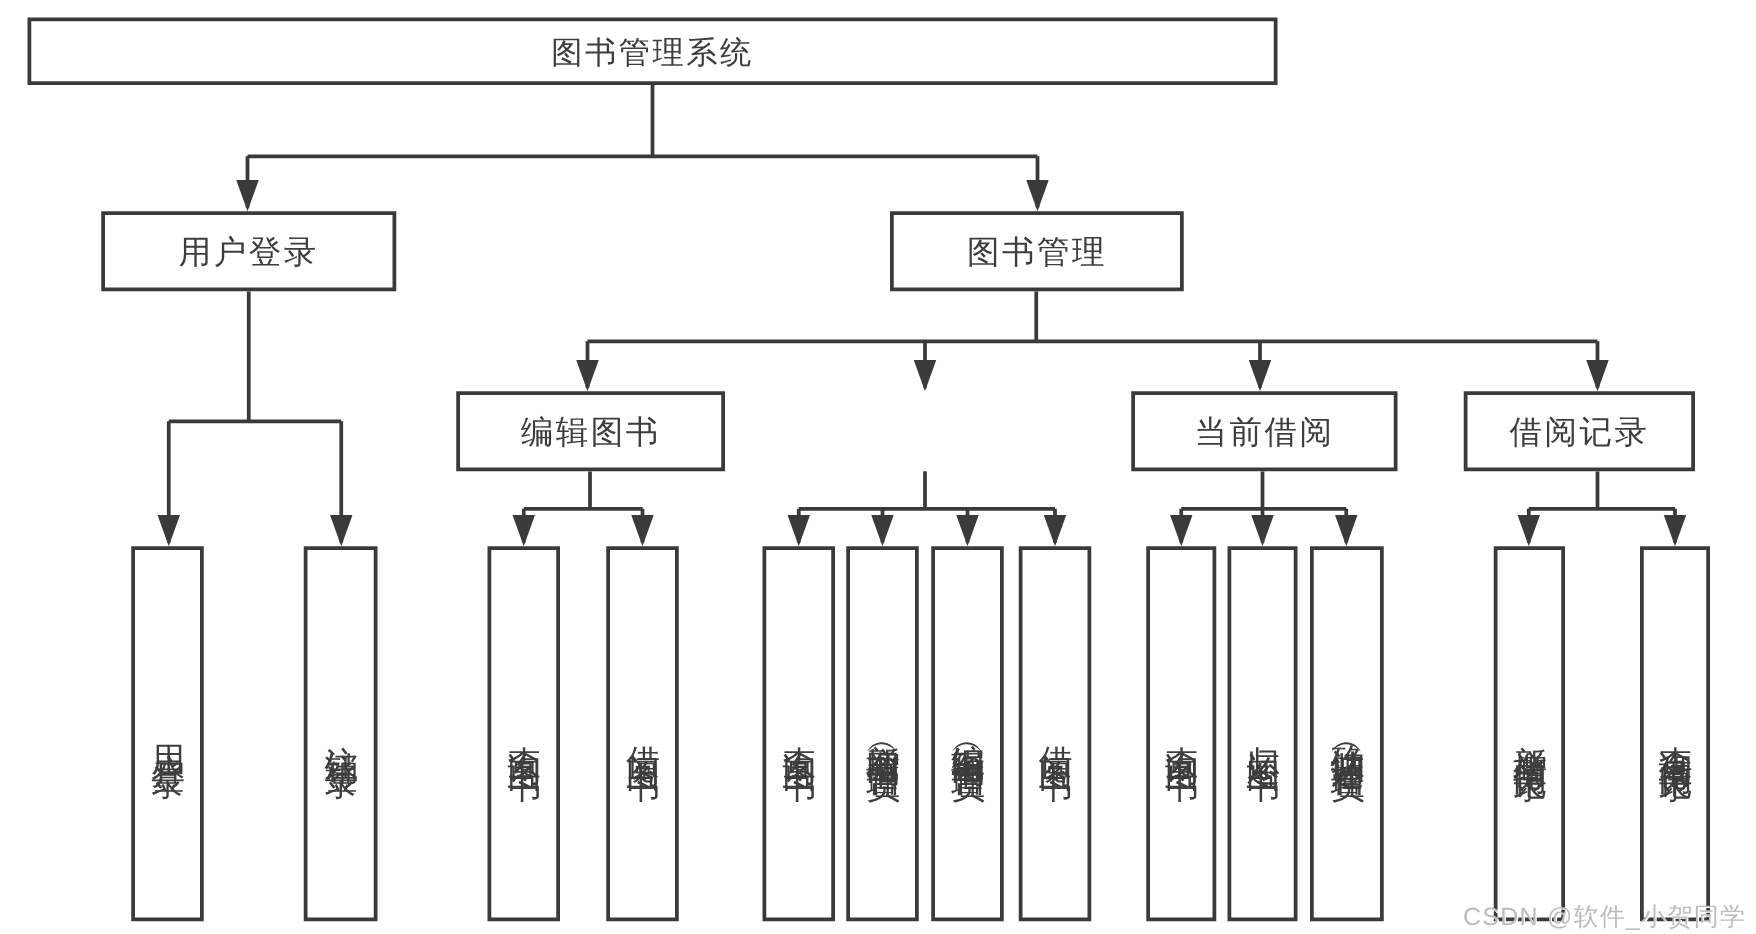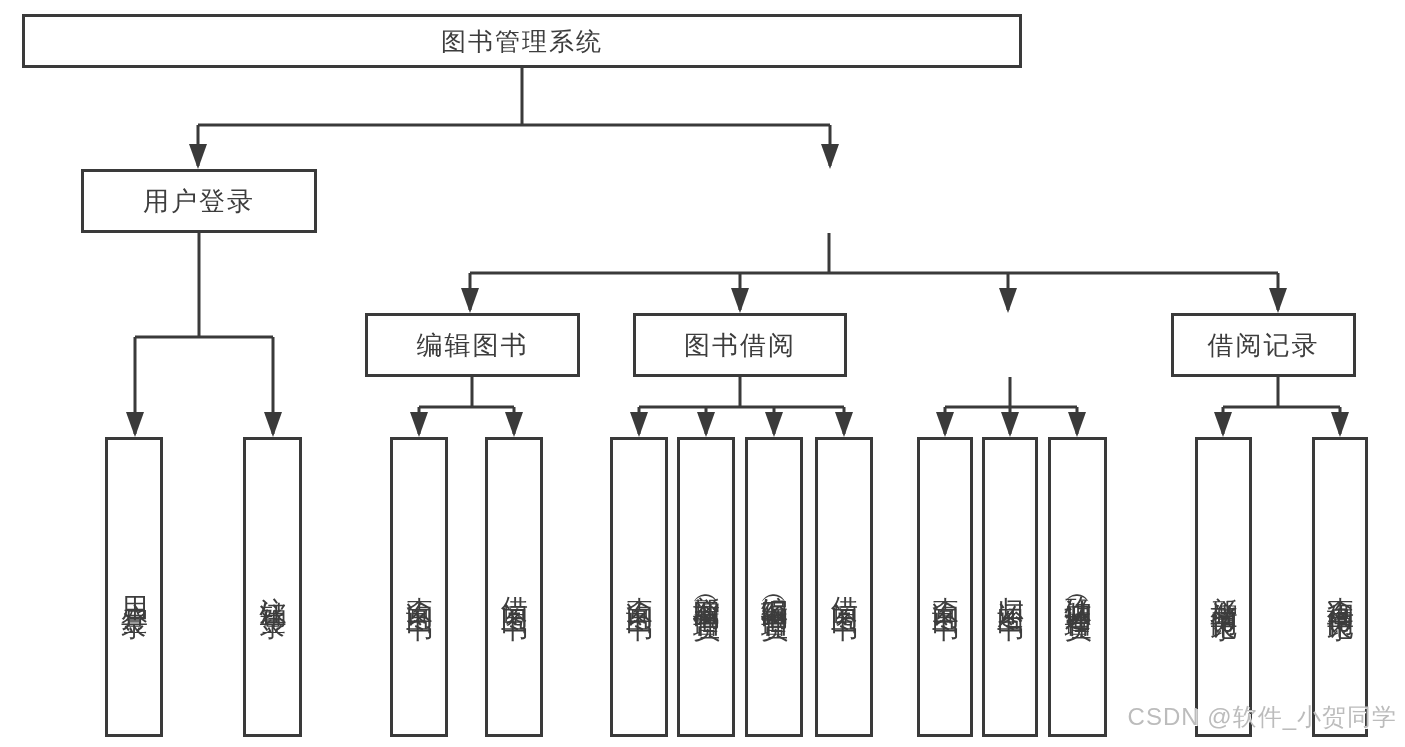--- a/index.html
+++ b/index.html
@@ -31,22 +31,22 @@
     writing-mode:vertical-rl;
     text-orientation:mixed;
     font-size:27px;line-height:1;
     letter-spacing:6px;
     color:var(--text);
     white-space:nowrap;
   }
   .vtext.mid{letter-spacing:4px;}
   .vtext.long{letter-spacing:3px;}
   #watermark{
-    position:absolute;right:8px;bottom:14px;
-    font-size:24px;color:var(--wm);
+    position:absolute;right:8px;bottom:0;
+    font-size:20px;color:var(--wm);
     letter-spacing:1px;
     text-shadow:1px 1px 0 #ffffff;
     z-index:3;
   }
 </style>
 </head>
 <body>
 
 <div id="canvas">
 
@@ -89,23 +89,24 @@
         <use href="#ah" x="1010" y="437"></use>
       <use href="#ah" x="1077" y="437"></use>
       <use href="#ah" x="1223" y="437"></use>
         <use href="#ah" x="1340" y="437"></use>
     </g>
   </svg>
 
   <div class="hbox root-box" style="left:22px;top:14px;width:1000px;height:54px">图书管理系统</div>
 
   <div class="hbox" style="left:81px;top:169px;width:236px;height:64px">用户登录</div>
+  <div class="hbox" style="left:712px;top:169px;width:235px;height:64px">图书管理</div>
 
   <div class="hbox" style="left:365px;top:313px;width:215px;height:64px">编辑图书</div>
-  <div class="hbox" style="left:633px;top:313px;width:214px;height:64px">图书借阅</div>
+  <div class="hbox" style="left:905px;top:313px;width:213px;height:64px">当前借阅</div>
   <div class="hbox" style="left:1171px;top:313px;width:185px;height:64px">借阅记录</div>
 
   <div class="vbox" style="left:105px;width:58px">
     <span class="vtext">用户登录</span>
   </div>
   <div class="vbox" style="left:243px;width:59px">
     <span class="vtext">注销登录</span>
   </div>
 
   <div class="vbox" style="left:390px;width:58px">

